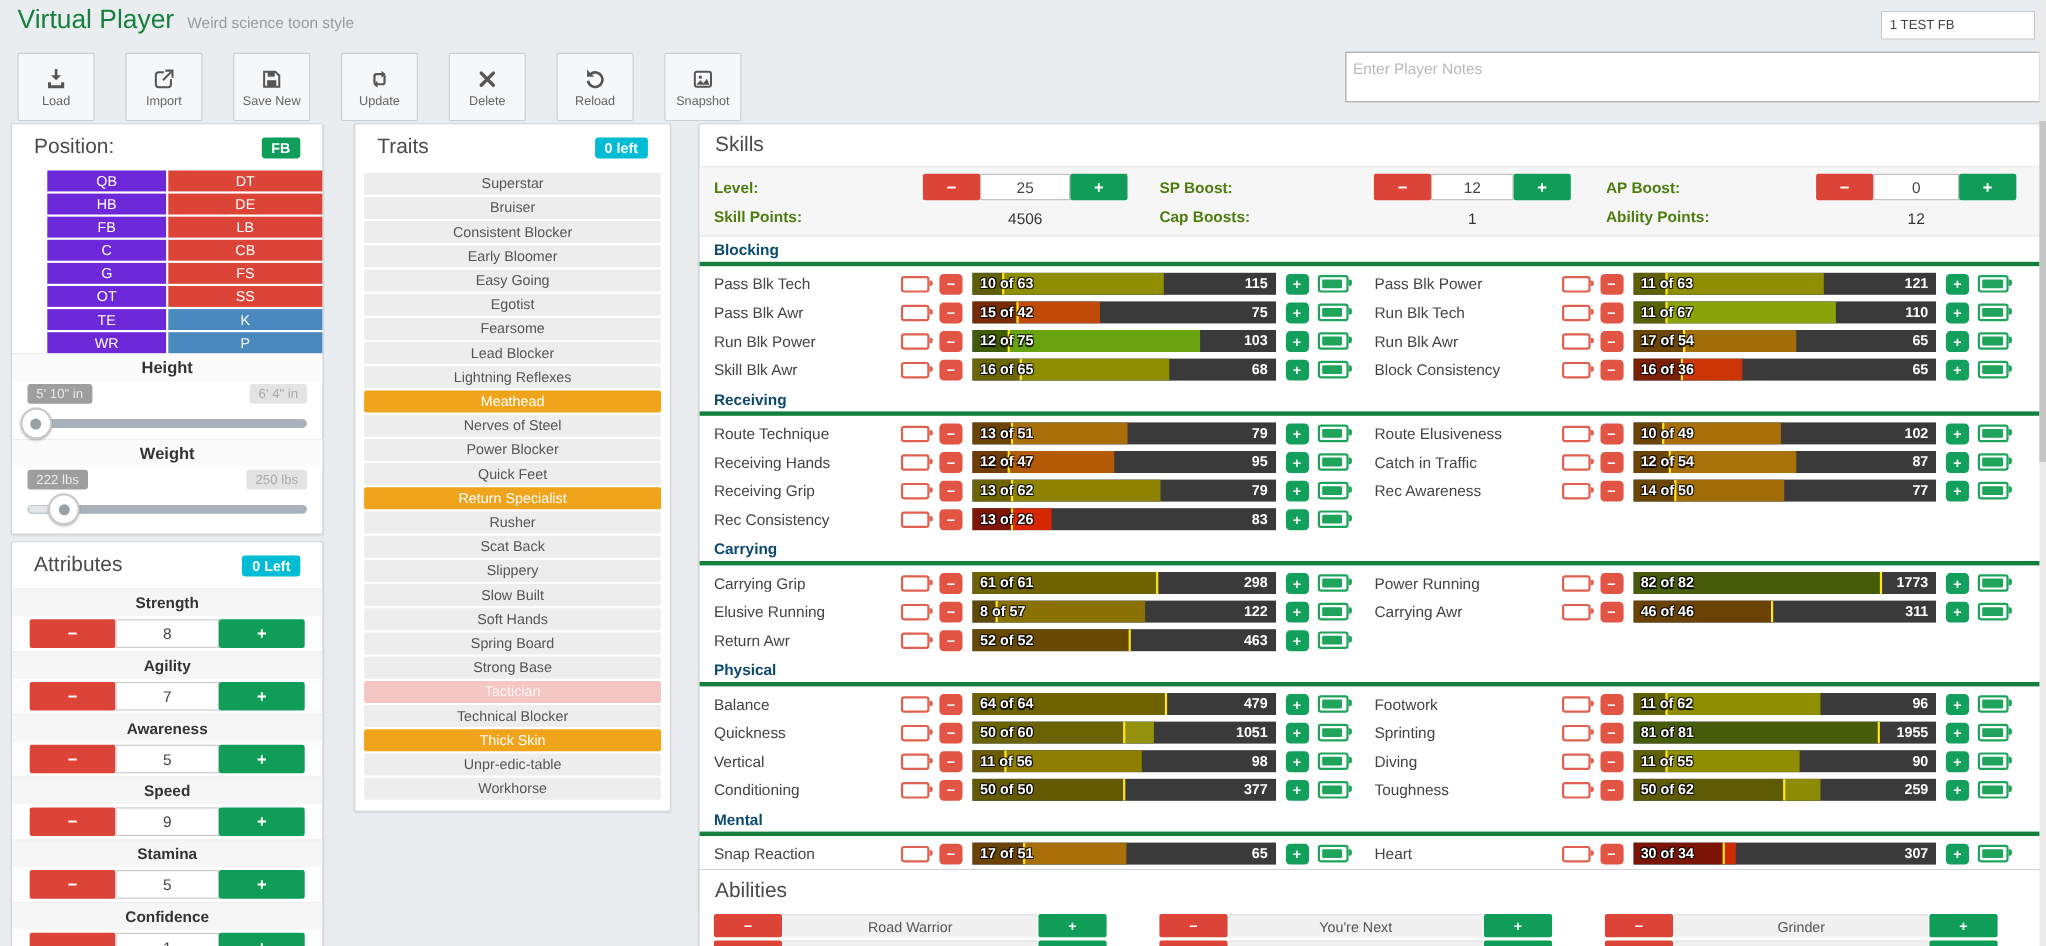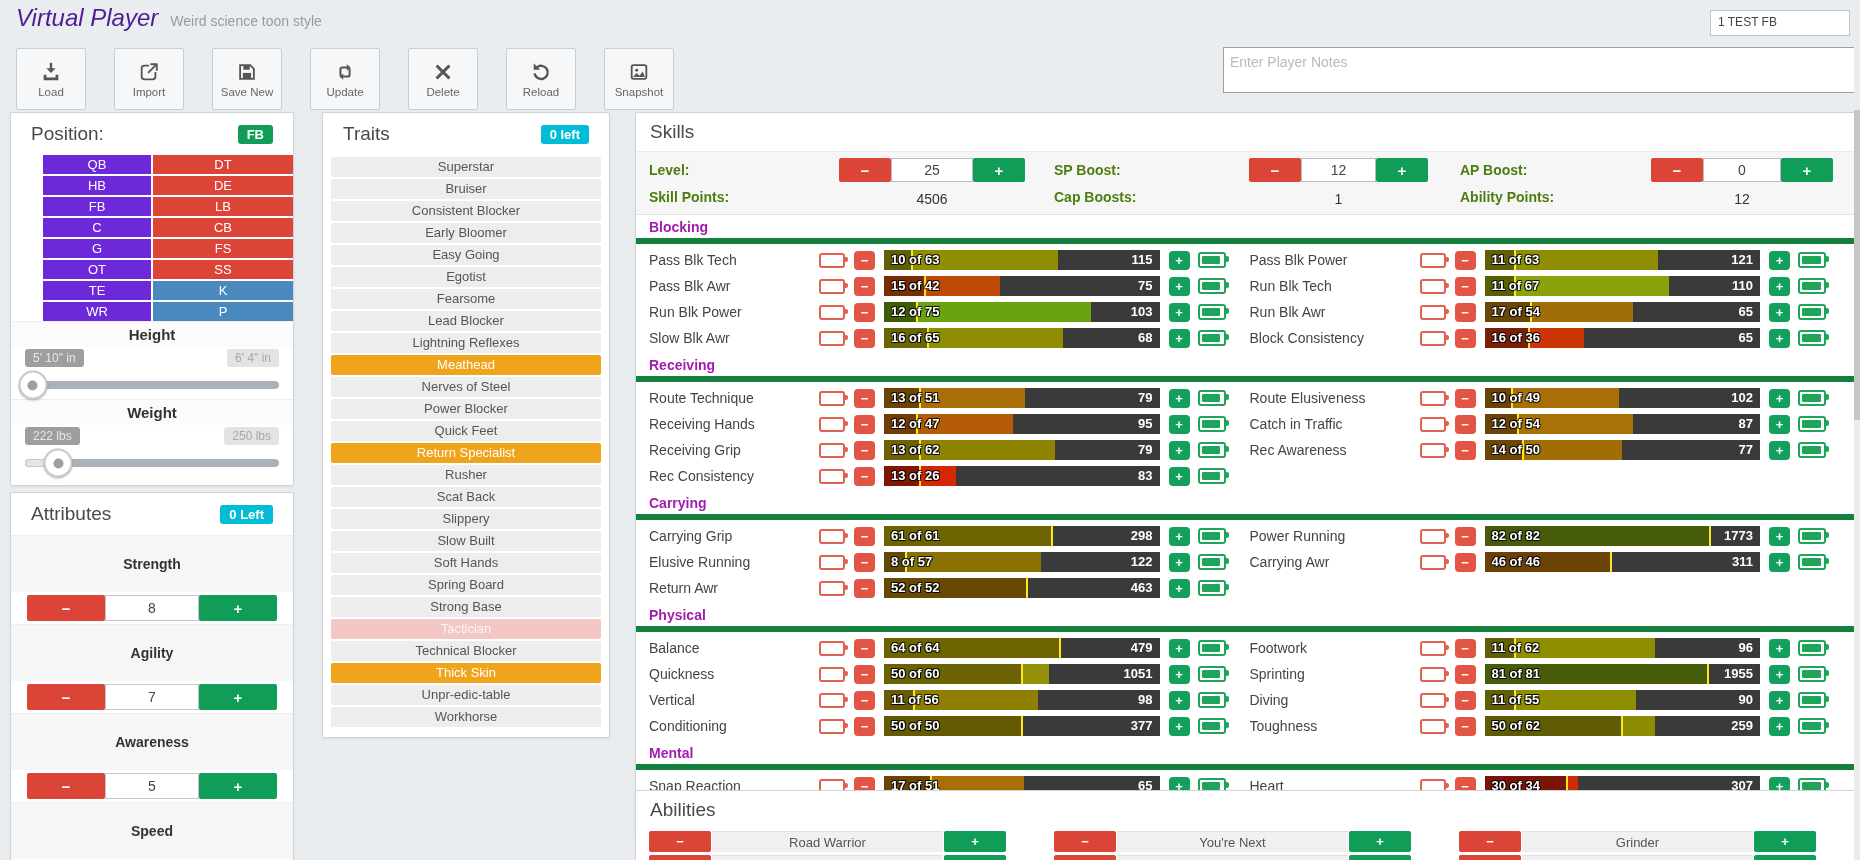--- a/index.html
+++ b/index.html
@@ -1,20 +1,20 @@
 <!DOCTYPE html>
 <html><head>
 <meta charset="utf-8">
 <style>
   html,body{margin:0;padding:0;overflow:hidden;}
   body{width:1860px;height:860px;position:relative;background:#eaedf0;
        font-family:"Liberation Sans",sans-serif;color:#333;}
   
   .hdr{position:absolute;left:16px;top:4px;display:flex;align-items:baseline;gap:12px;}
-  .hdr-title{font-size:24px;color:#4c1d95;font-style:italic;}
+  .hdr-title{font-size:24px;color:#15803d;}
   .hdr-sub{font-size:14px;color:#9a9a9a;}
   .player-select{position:absolute;right:10px;top:10px;width:124px;height:20px;background:#fff;
        border:1px solid #c7c7c7;font-size:12px;color:#444;padding:2px 7px;line-height:18px;}
   .notes{position:absolute;left:1223px;top:47px;width:618px;height:32px;background:#fff;
        border:1px solid #9e9e9e;font-family:"Liberation Sans",sans-serif;font-size:14px;
        color:#000000;padding:6px;resize:none;}
   .notes::placeholder{color:#b9b9b9;}
   
   .toolbar{position:absolute;left:16px;top:48px;display:flex;gap:28px;}
   .tb-btn{width:68px;height:60px;background:#f6f7f8;border:1px solid #c9ced3;border-radius:2px;
@@ -46,21 +46,21 @@
   .track{position:absolute;left:0;right:0;top:34px;height:8px;border-radius:4px;background:#a9b2ba;}
   .prefill{position:absolute;left:0;top:0;height:8px;background:#e2e6e9;border:1px solid #c3cad0;
        border-radius:4px 0 0 4px;box-sizing:border-box;}
   .handle{position:absolute;top:50%;width:25px;height:25px;border-radius:50%;background:#fff;
        border:2px solid #c9c9c9;box-shadow:0 1px 2px rgba(0,0,0,.25);transform:translate(-50%,-50%);cursor:pointer;}
   .handle::after{content:"";position:absolute;left:50%;top:50%;width:10px;height:10px;border-radius:50%;
        background:#9aa0a5;transform:translate(-50%,-50%);}
   
   #panel-attributes{left:10px;top:492px;width:282px;height:375px;overflow:hidden;}
   .attr-head{background:#f6f6f6;text-align:center;font-weight:bold;font-size:14px;color:#333;
-       padding:20px 0;border-top:1px solid #eee;}
+       padding:4px 0;border-top:1px solid #eee;}
   .attr-row{display:flex;padding:3px 16px;gap:0;}
   .btn-minus,.btn-plus{height:26px;border-radius:2px;color:#fff;font-weight:bold;font-size:15px;
        display:flex;align-items:center;justify-content:center;cursor:pointer;}
   .btn-minus{background:#db4437;}
   .btn-plus{background:#0f9d58;}
   .attr-row .btn-minus,.attr-row .btn-plus{flex:0 0 78px;}
   .attr-val{flex:1;height:24px;background:#fff;border:1px solid #c7c7c7;text-align:center;
        font-size:14px;line-height:24px;color:#444;}
   
   #panel-traits{left:322px;top:112px;width:286px;padding-bottom:8px;}
@@ -77,22 +77,22 @@
   .meta-grid{display:grid;grid-template-columns:190px 186px 224px 179px 223px 182px;
        align-items:center;padding-left:13px;}
   .meta-label{font-size:14px;font-weight:bold;color:#4d7c0f;}
   .pad2{padding-left:29px;} .pad3{padding-left:32px;}
   .stepper{display:flex;}
   .stepper .btn-minus,.stepper .btn-plus{flex:0 0 52px;height:24px;}
   .stepper-val{flex:1;height:22px;background:#fff;border:1px solid #bbb;text-align:center;
        font-size:14px;line-height:22px;color:#444;}
   .meta-total{text-align:center;font-size:14px;color:#333;padding-top:5px;}
   .meta-grid.totals .meta-label{font-weight:bold;}
-  .section-title{font-size:14px;font-weight:bold;color:#a21caf;padding:4px 13px 3px;
-       border-bottom:6px solid #15803d;margin-bottom:3px;}
+  .section-title{font-size:14px;font-weight:bold;color:#0c4a6e;padding:4px 13px 3px;
+       border-bottom:4px solid #15803d;margin-bottom:3px;}
   .section-cols{display:grid;grid-template-columns:1fr 1fr;column-gap:24px;padding:0 30px 2px 13px;}
   .skill-row{display:flex;align-items:center;height:26px;}
   .skill-name{flex:0 0 170px;font-size:14px;color:#444;white-space:nowrap;overflow:hidden;}
   .batt-out{flex:0 0 22px;height:11px;border:2px solid #e0614f;border-radius:3px;position:relative;
        margin-right:9px;cursor:pointer;}
   .batt-out::after{content:"";position:absolute;right:-5px;top:2px;width:3px;height:5px;
        background:#e0614f;border-radius:0 2px 2px 0;}
   .sq-btn{flex:0 0 21px;height:19px;border-radius:4px;color:#fff;font-weight:bold;font-size:13px;
        display:flex;align-items:center;justify-content:center;cursor:pointer;}
   .sq-minus{background:#e25544;margin-right:9px;}
@@ -406,21 +406,21 @@
                 <div class="bar-marker" style="left: calc(12% - 1px);"></div>
                 <span class="bar-label">12 of 75</span>
                 <span class="bar-cost">103</span>
               </div>
               <div class="sq-btn sq-plus">+</div>
               <span class="batt-green">
                 <span class="batt-fill"></span>
               </span>
             </div>
             <div class="skill-row">
-              <span class="skill-name">Slow Blk Awr</span>
+              <span class="skill-name">Skill Blk Awr</span>
               <span class="batt-out"></span>
               <div class="sq-btn sq-minus">−</div>
               <div class="bar">
                 <div class="bar-dark" style="width: 16%; background: rgb(106, 102, 4);"></div>
                 <div class="bar-bright" style="left: 16%; width: 49%; background: rgb(142, 142, 0);"></div>
                 <div class="bar-marker" style="left: calc(16% - 1px);"></div>
                 <span class="bar-label">16 of 65</span>
                 <span class="bar-cost">68</span>
               </div>
               <div class="sq-btn sq-plus">+</div>

